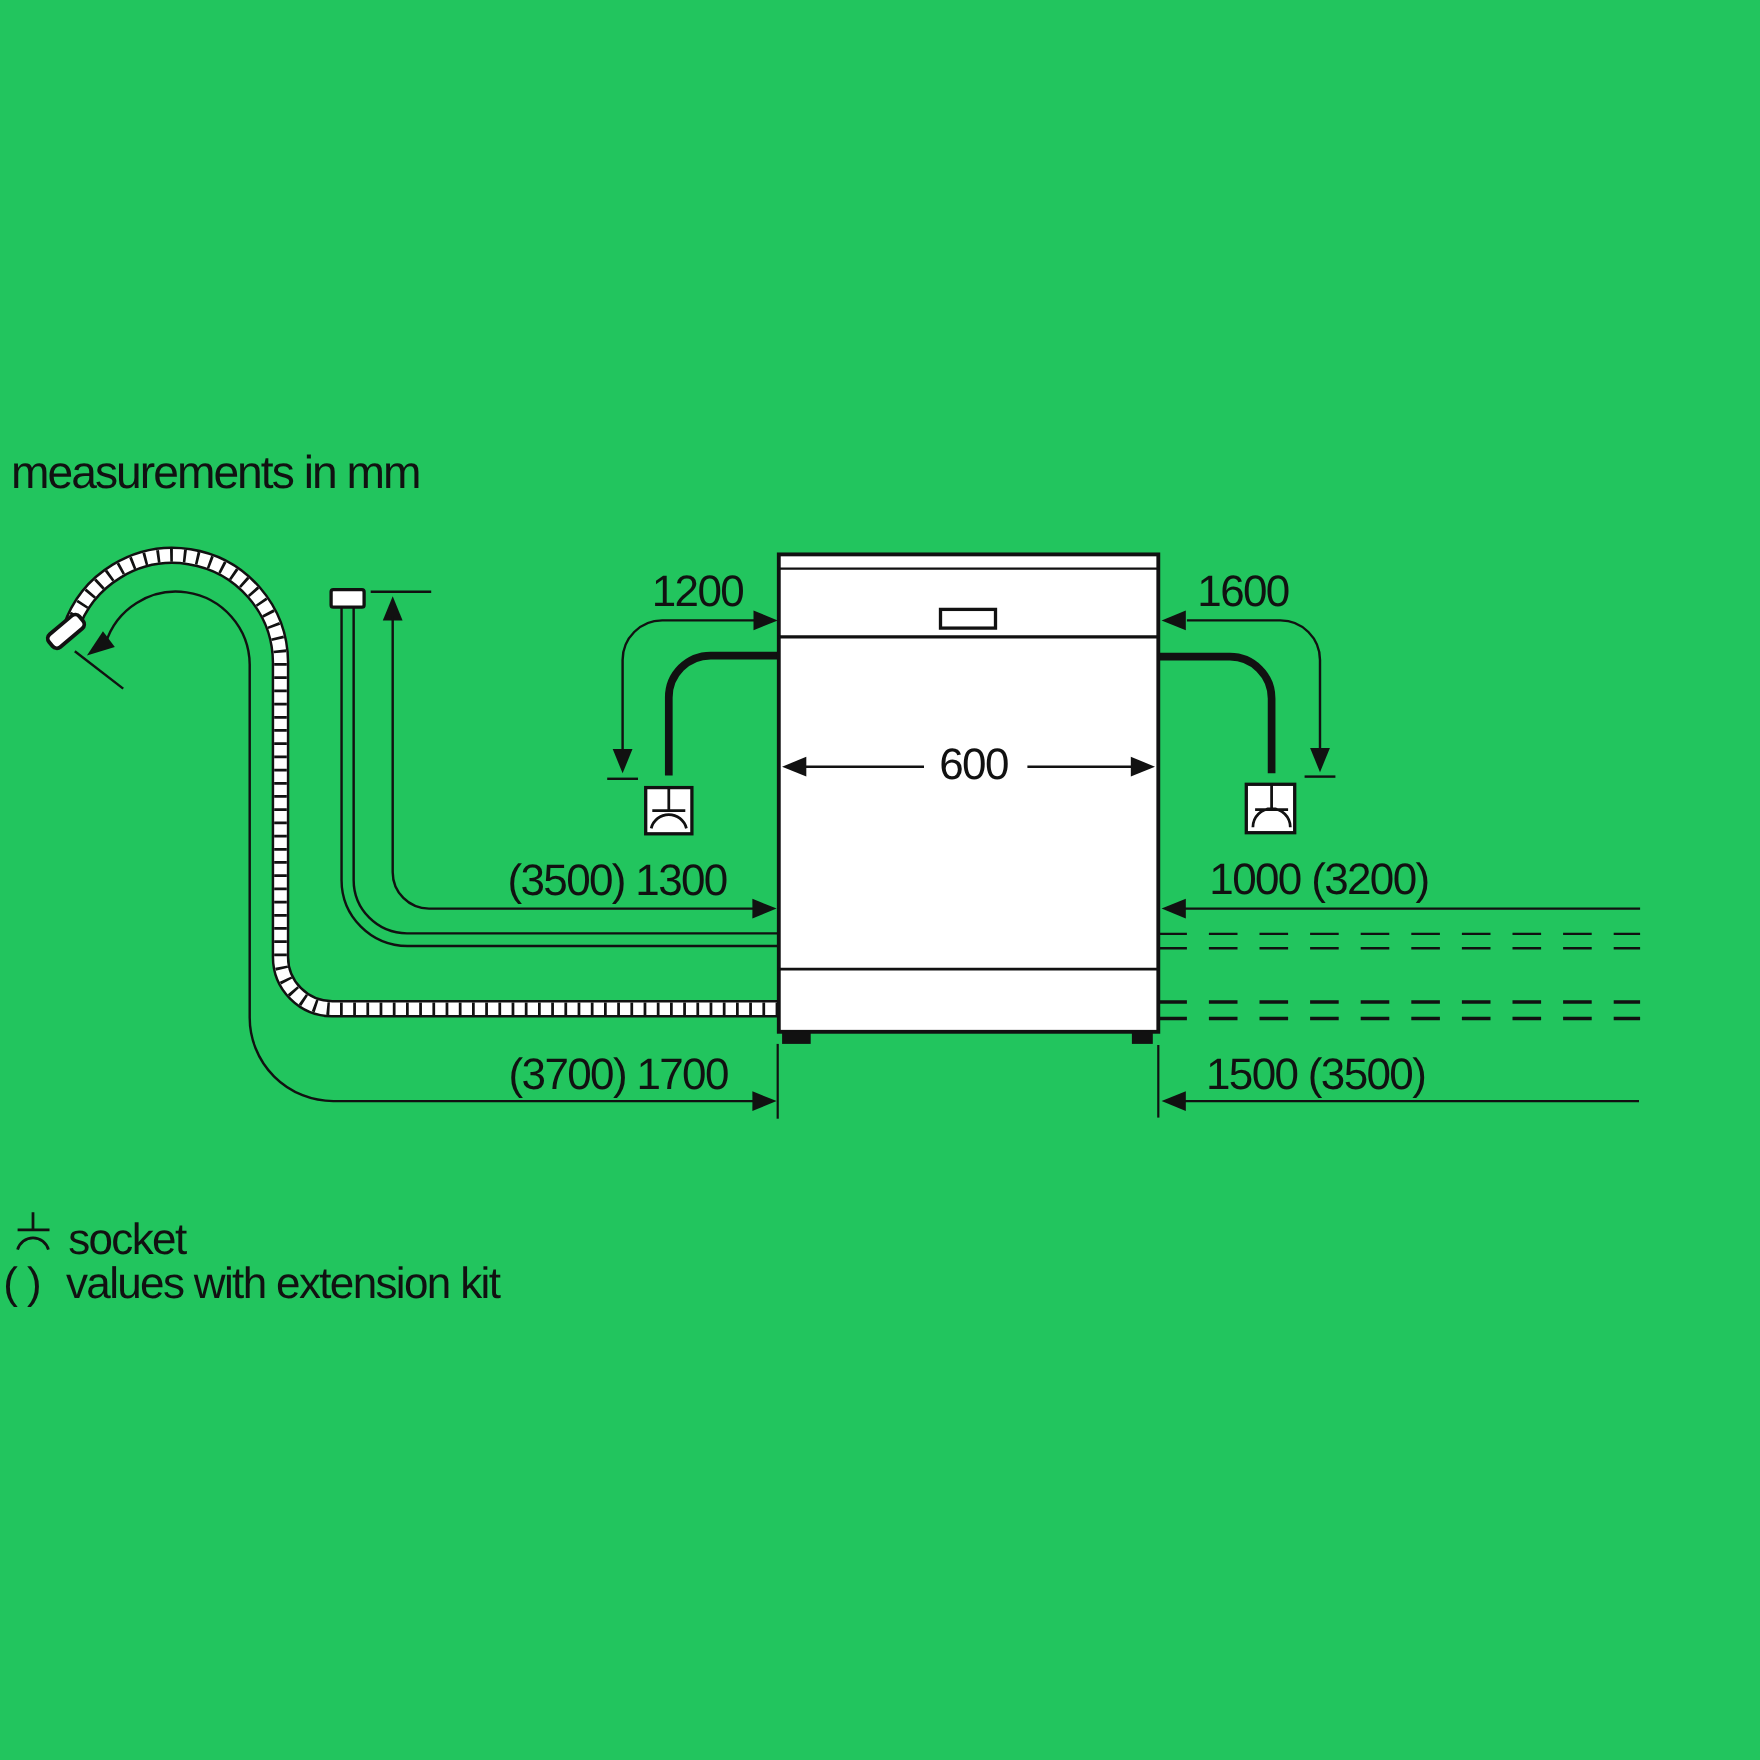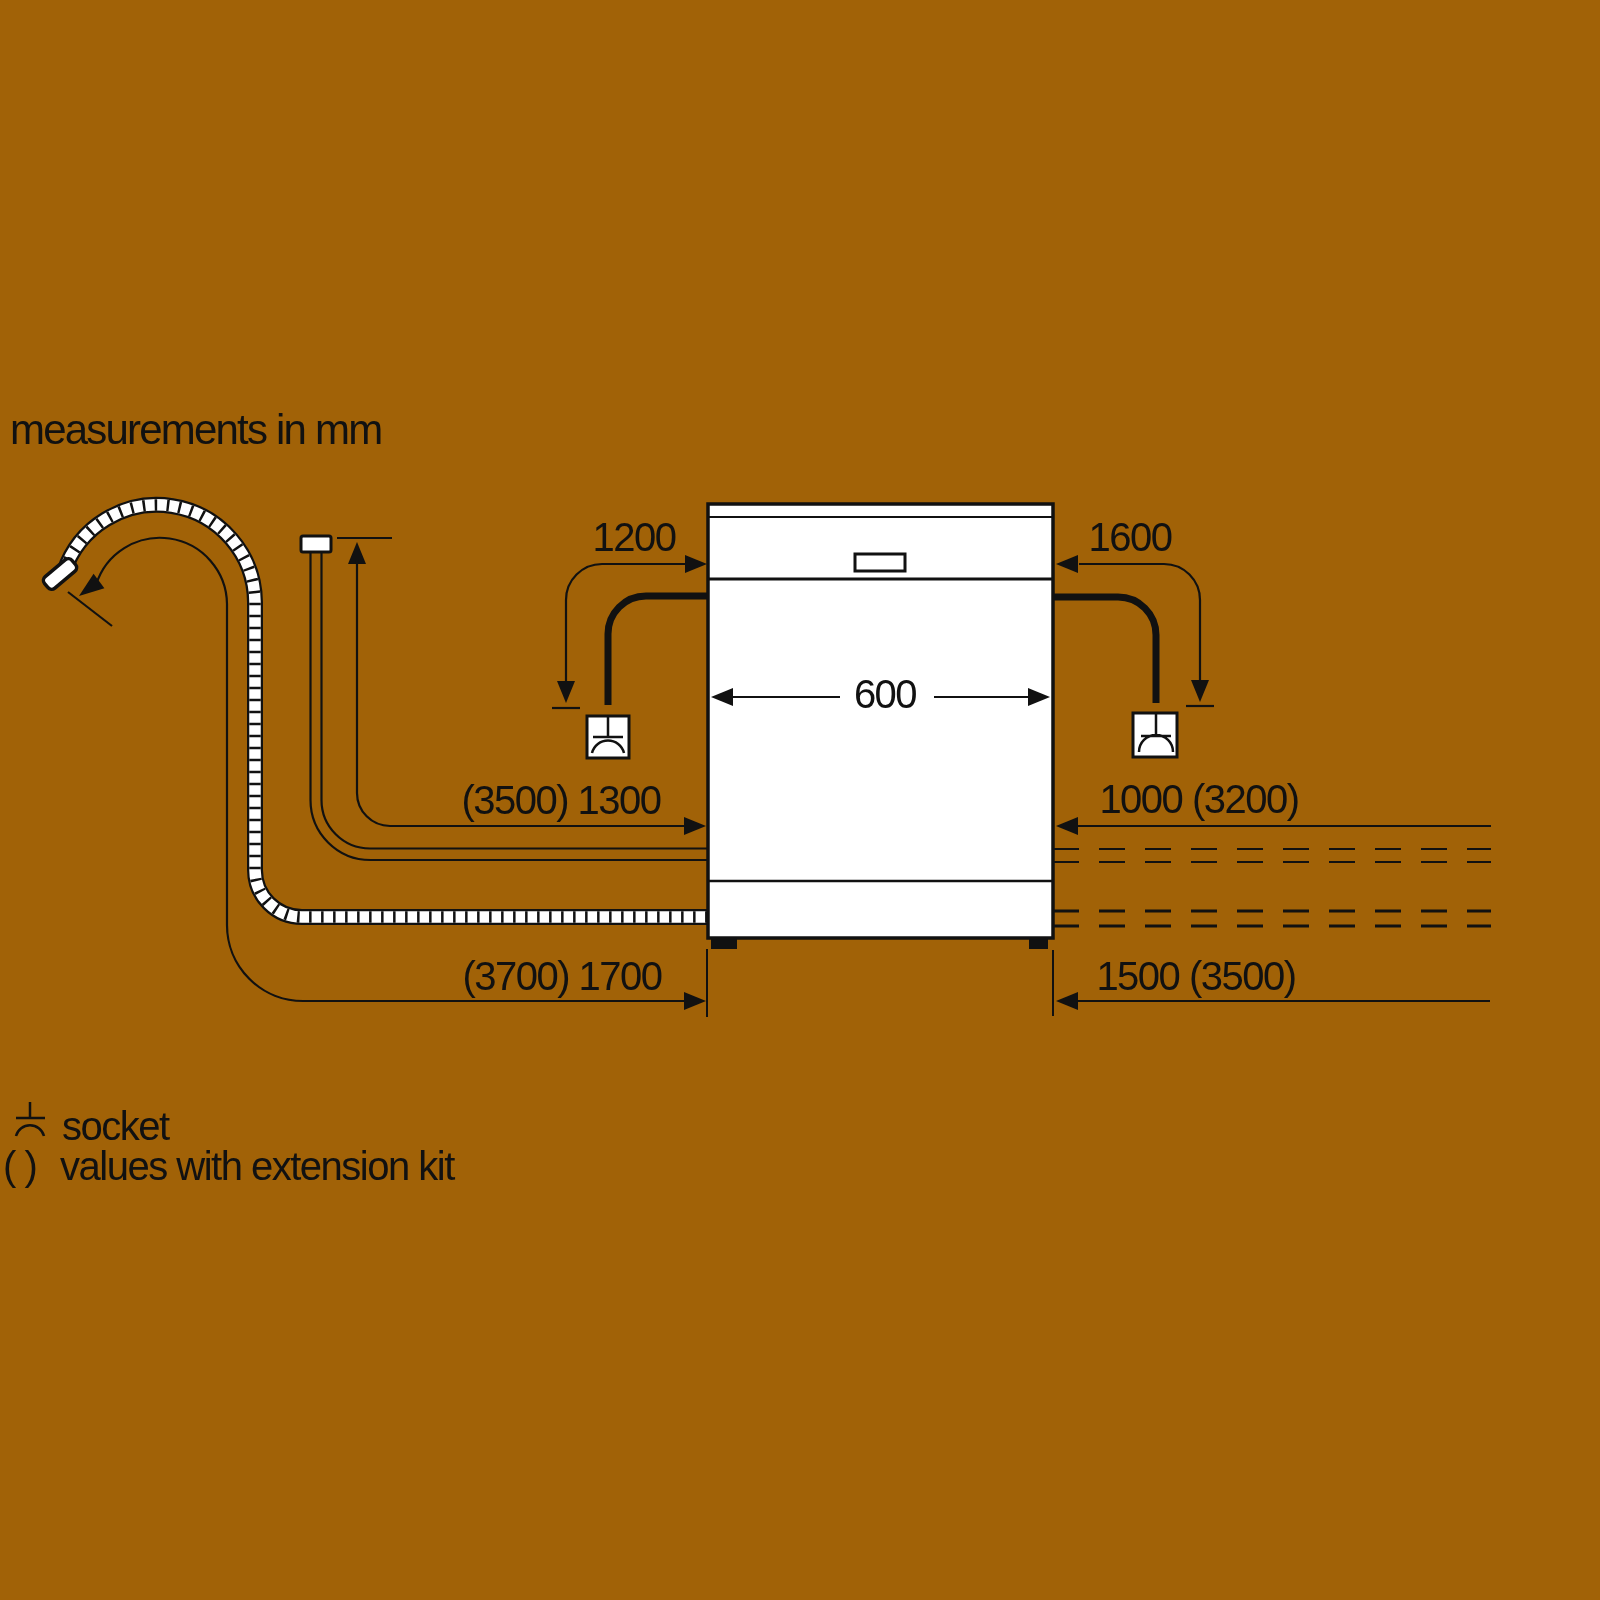--- a/index.html
+++ b/index.html
@@ -1,16 +1,16 @@
 <!DOCTYPE html>
 <html><head>
 <meta charset="utf-8">
 <style>
   html,body{margin:0;padding:0;background:#ffffff;}
-  .page{position:relative;width:1600px;height:1600px;background:#a16207;overflow:hidden;
+  .page{position:relative;width:1600px;height:1600px;background:#22c55e;overflow:hidden;
         font-family:"Liberation Sans", sans-serif;}
   svg{display:block;}
   text{fill:#111111;font-family:"Liberation Sans", sans-serif;}
   .lbl{font-size:40px;letter-spacing:-1.5px;}
   .title{font-size:42px;letter-spacing:-1.8px;}
 </style>
 </head>
 <body>
 
 <div class="page">

